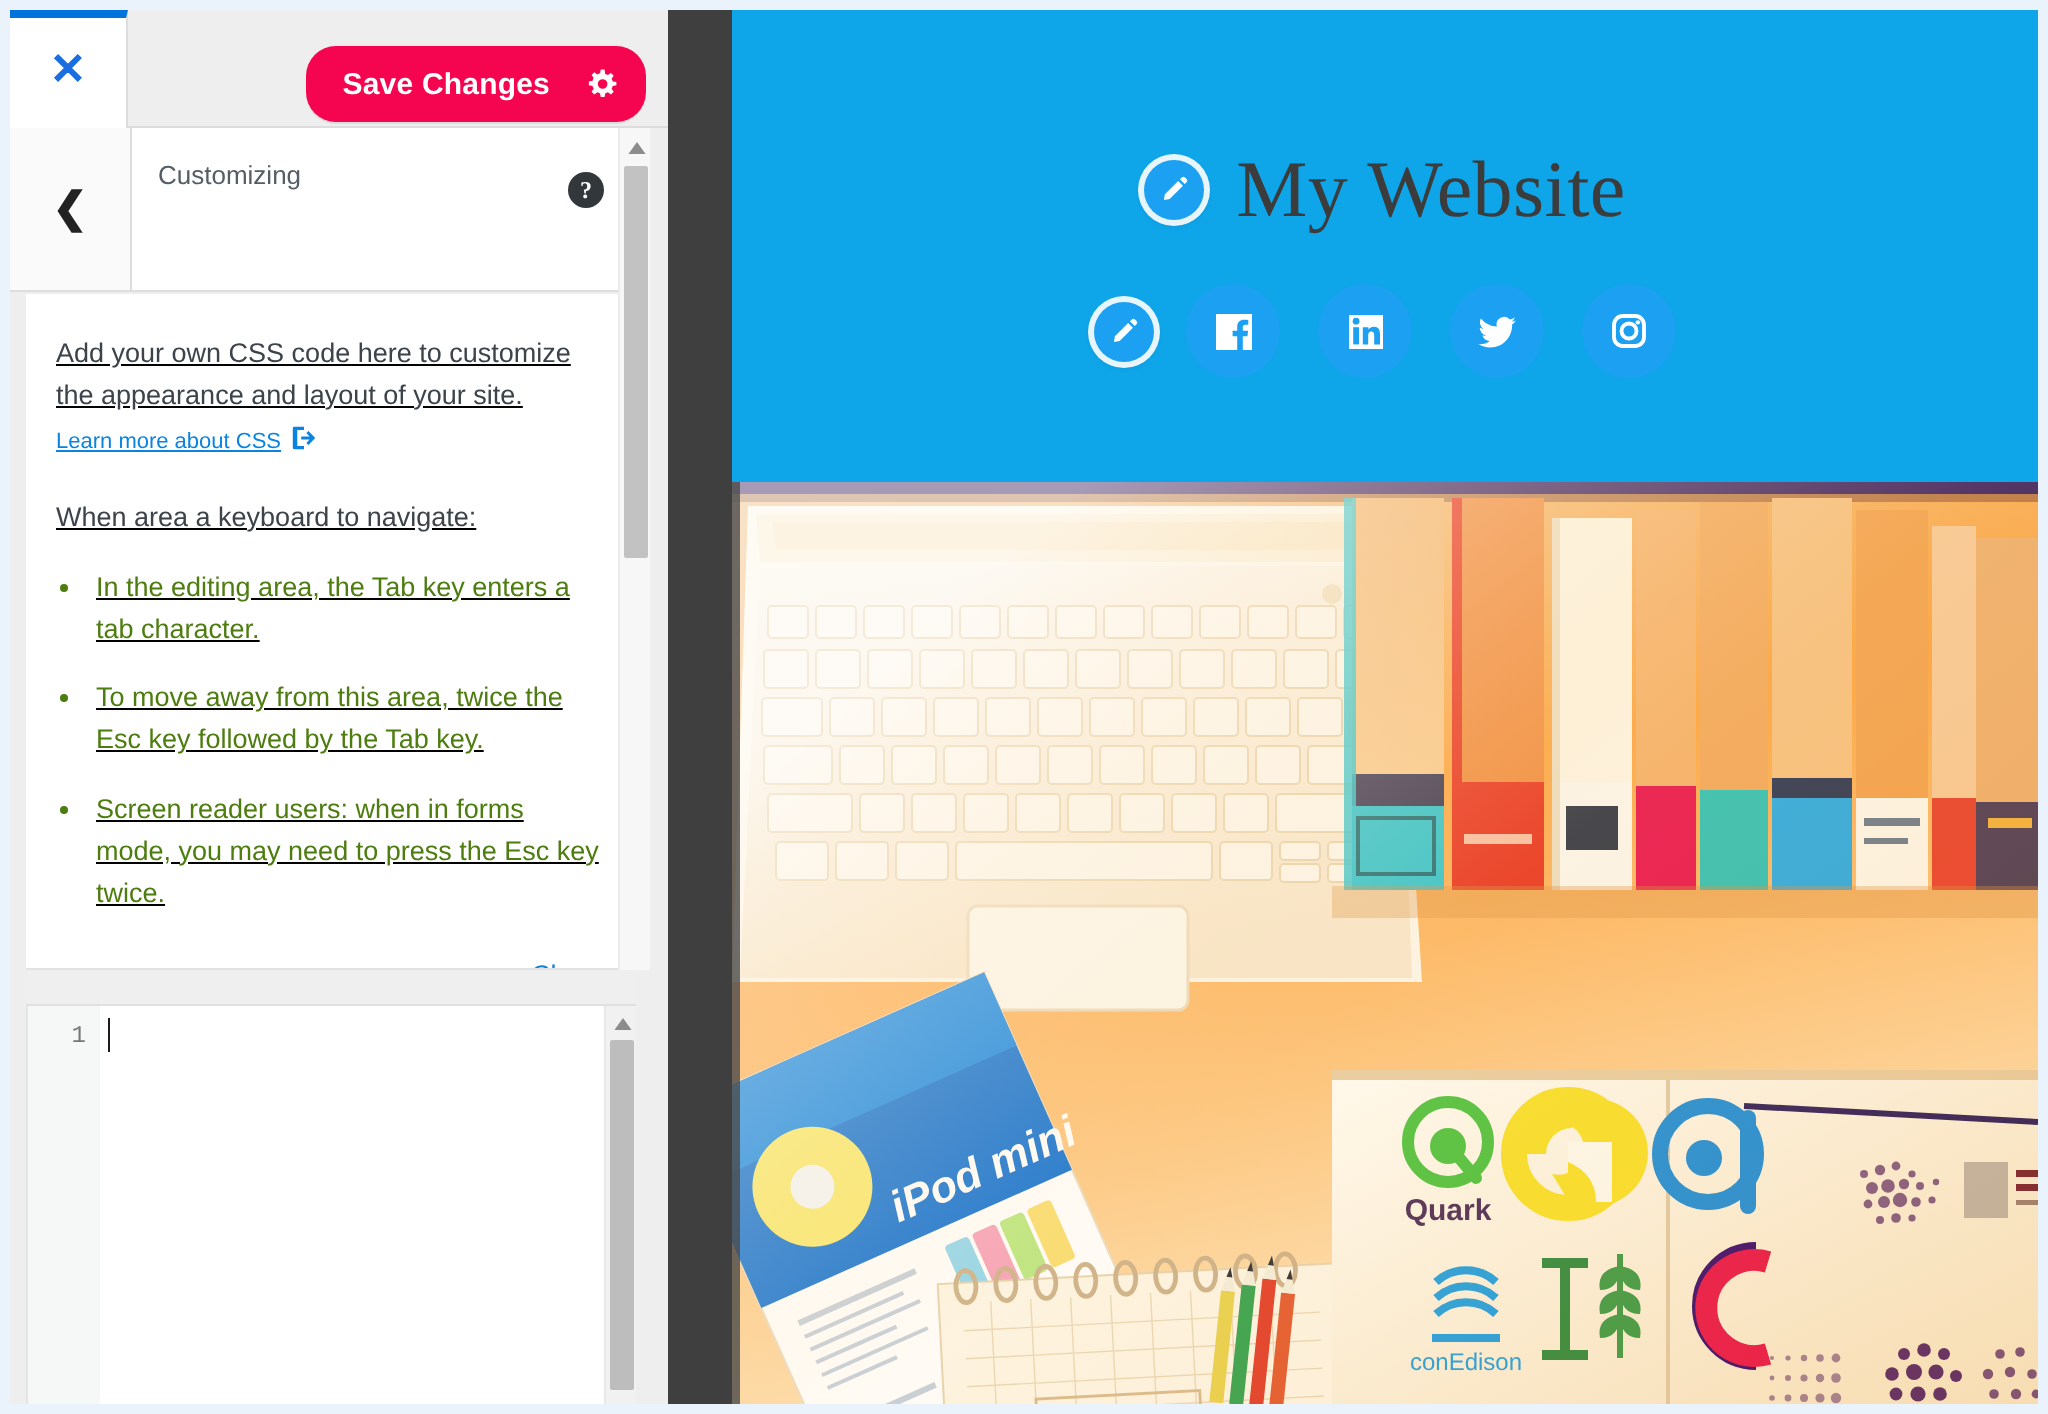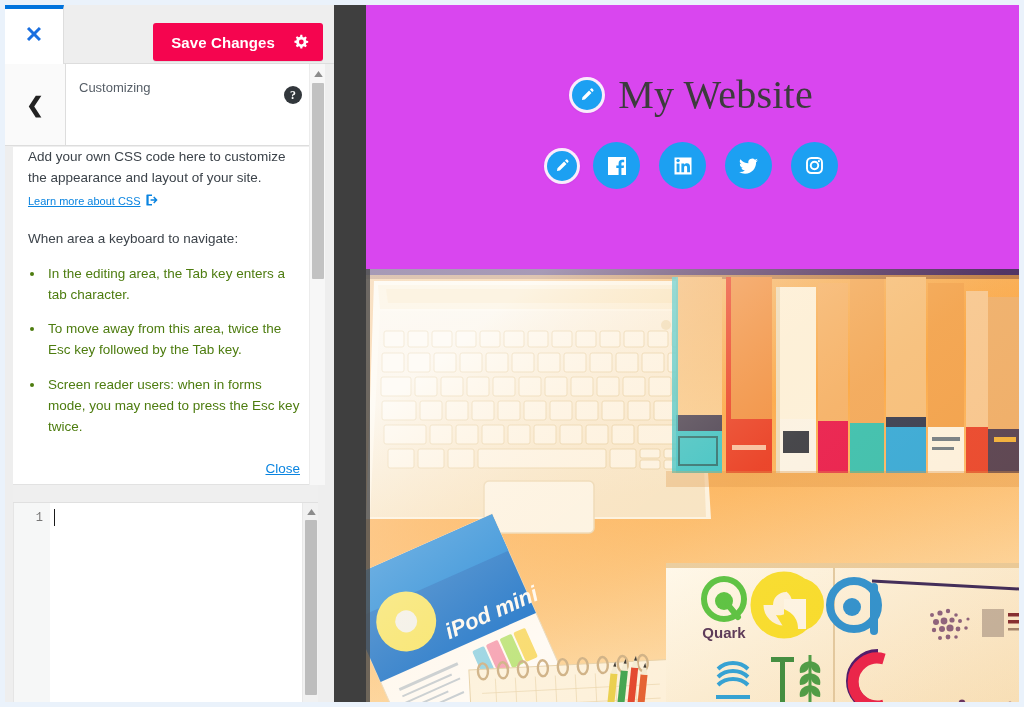--- a/index.html
+++ b/index.html
@@ -61,21 +61,21 @@
     font-size: 22px;
     font-weight: bold;
     line-height: 1;
     margin-top: -3px;
   }
   #save-btn {
     position: absolute;
     right: 11px; top: 18px;
     height: 38px;
     background: #f5054f;
-    border-radius: 3px;
+    border-radius: 15px;
     display: flex; align-items: center;
     padding: 0 14px 0 18px;
     cursor: pointer;
     box-shadow: 0 1px 0 rgba(0,0,0,.07);
   }
   #save-btn .label {
     color: #ffffff;
     font-size: 15px;
     font-weight: bold;
     letter-spacing: .1px;
@@ -127,22 +127,23 @@
     font-family: "Liberation Serif", serif;
   }
 
   
   #help-box {
     position: absolute;
     left: 8px; top: 142px;
     width: 305px; height: 338px;
     background: #ffffff;
     border-bottom: 1px solid #e2e2e2;
-    padding: 0 16px 10px 15px;
+    padding: 20px 16px 10px 15px;
     overflow: hidden;
+    text-decoration: underline;
   }
   #help-box p {
     font-size: 13.5px;
     color: #3c434a;
     line-height: 1.55;
     margin-bottom: 2px;
   }
   #help-box a.learn {
     color: #0a84e0;
     font-size: 11px;
@@ -270,22 +271,22 @@
   
   #preview {
     position: absolute;
     left: 361px; top: 0;
     width: 653px; height: 697px;
     background: #ffffff;
     overflow: hidden;
   }
   #site-header {
     position: relative;
-    height: 264px;
-    background: #d946ef;
+    height: 236px;
+    background: #0ea5e9;
   }
   #site-title-row {
     display: flex;
     align-items: center;
     justify-content: center;
     padding-top: 66px;
   }
   .edit-shortcut {
     width: 30px; height: 30px;
     border-radius: 50%;

